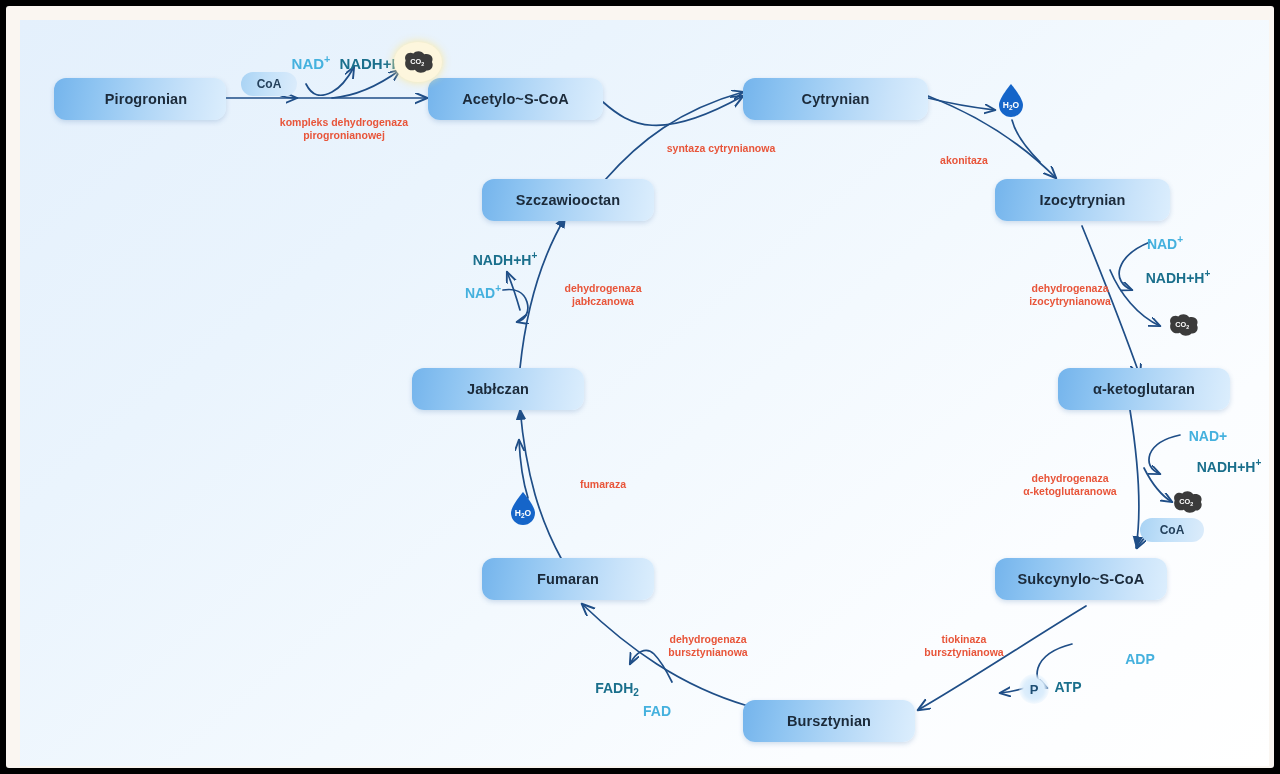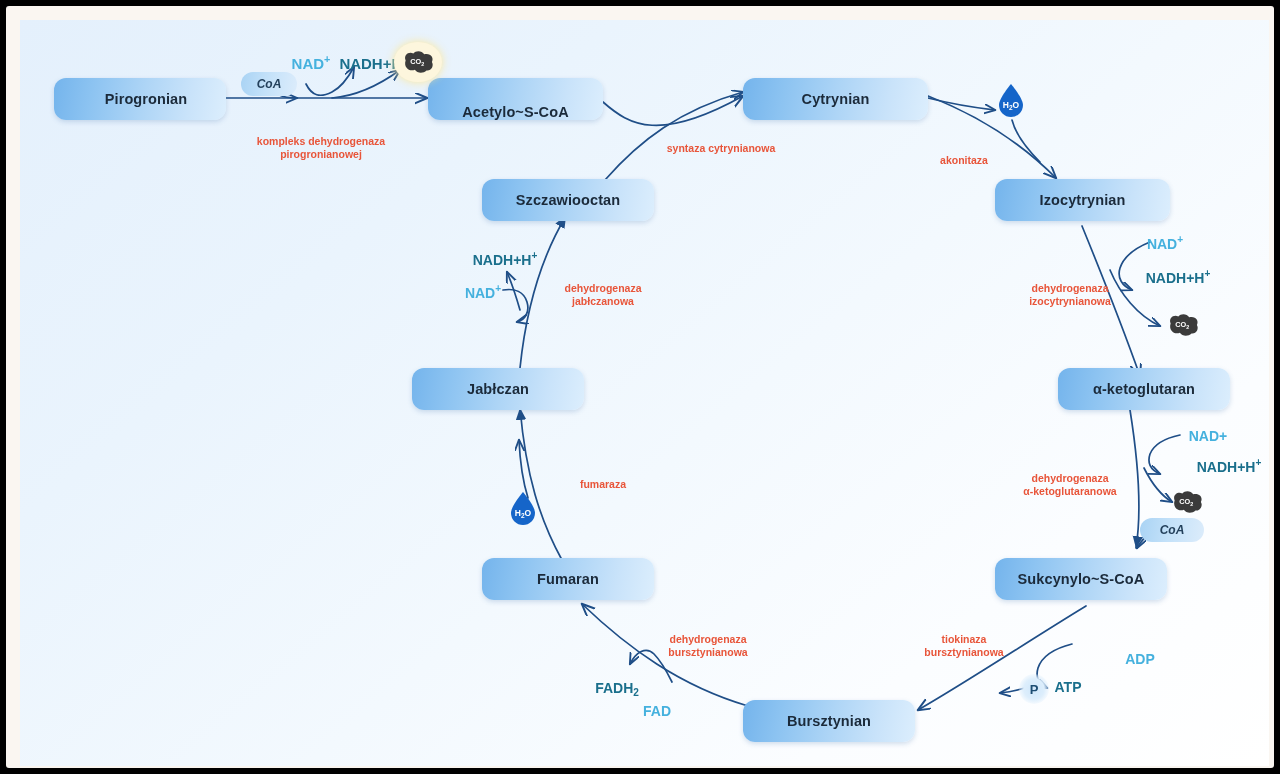--- a/index.html
+++ b/index.html
@@ -23,21 +23,21 @@
   .node{position:absolute;height:42px;border-radius:12px;
         background:linear-gradient(100deg,#74b4ec 0%,#8cc3f1 22%,#aed5f6 52%,#c9e3fa 78%,#dceefd 100%);
         box-shadow:0 2px 5px rgba(60,110,170,.22);
         display:flex;align-items:center;justify-content:center;
         color:#1b2a3a;font-size:14.5px;font-weight:700;letter-spacing:.1px;}
 
   
   .pill{position:absolute;height:24px;border-radius:12px;
         background:linear-gradient(100deg,#a9d3f4 0%,#c3e1f9 45%,#dcecfb 100%);
         display:flex;align-items:center;justify-content:center;
-        color:#24415c;font-size:12px;font-weight:600;font-style:italic;}
+        color:#24415c;font-size:12px;font-weight:600;}
 
   
   .lbl{position:absolute;white-space:nowrap;}
   .enz{color:#e8553a;font-size:10.5px;font-weight:700;line-height:12.5px;
        text-align:center;transform:translateX(-50%);}
   .cof{font-weight:700;transform:translate(-50%,-50%);}
   .cof.dark{color:#1a6f8c;}
   .cof.light{color:#45b1de;}
 
   
@@ -129,21 +129,21 @@
 
           <path d="M 483,270 C 495,268 504,272 507,282 C 510,292 505,300 497,302" marker-end="url(#ahs)"></path>
           <path d="M 500,290 C 496,276 492,264 487,252" marker-end="url(#ahs)"></path>
         </g>
       </svg>
 
       <div class="node" style="left:34px;top:58px;width:160px;padding-left:12px;">
         <span>Pirogronian</span>
       </div>
 
-      <div class="node" style="left:408px;top:58px;width:175px;align-items:flex-end;">
+      <div class="node" style="left:408px;top:58px;width:175px;">
         <span>Acetylo~S-CoA</span>
       </div>
 
       <div class="node" style="left:723px;top:58px;width:185px;">
         <span>Cytrynian</span>
       </div>
 
       <div class="node" style="left:1038px;top:348px;width:172px;">
         <span>α-ketoglutaran</span>
       </div>
@@ -172,21 +172,21 @@
         <span>Szczawiooctan</span>
       </div>
 
       <div class="pill" style="left:221px;top:52px;width:56px;">
         <span>CoA</span>
       </div>
       <div class="pill" style="left:1120px;top:498px;width:64px;">
         <span>CoA</span>
       </div>
 
-      <div class="lbl enz" style="left:301px;top:96px;margin-top:19px;">
+      <div class="lbl enz" style="left:324px;top:96px;">
         <div>kompleks dehydrogenaza</div>
         <div>pirogronianowej</div>
       </div>
       <div class="lbl enz" style="left:701px;top:122px;">
         <div>syntaza cytrynianowa</div>
       </div>
       <div class="lbl enz" style="left:944px;top:134px;">
         <div>akonitaza</div>
       </div>
       <div class="lbl enz" style="left:1050px;top:262px;">

